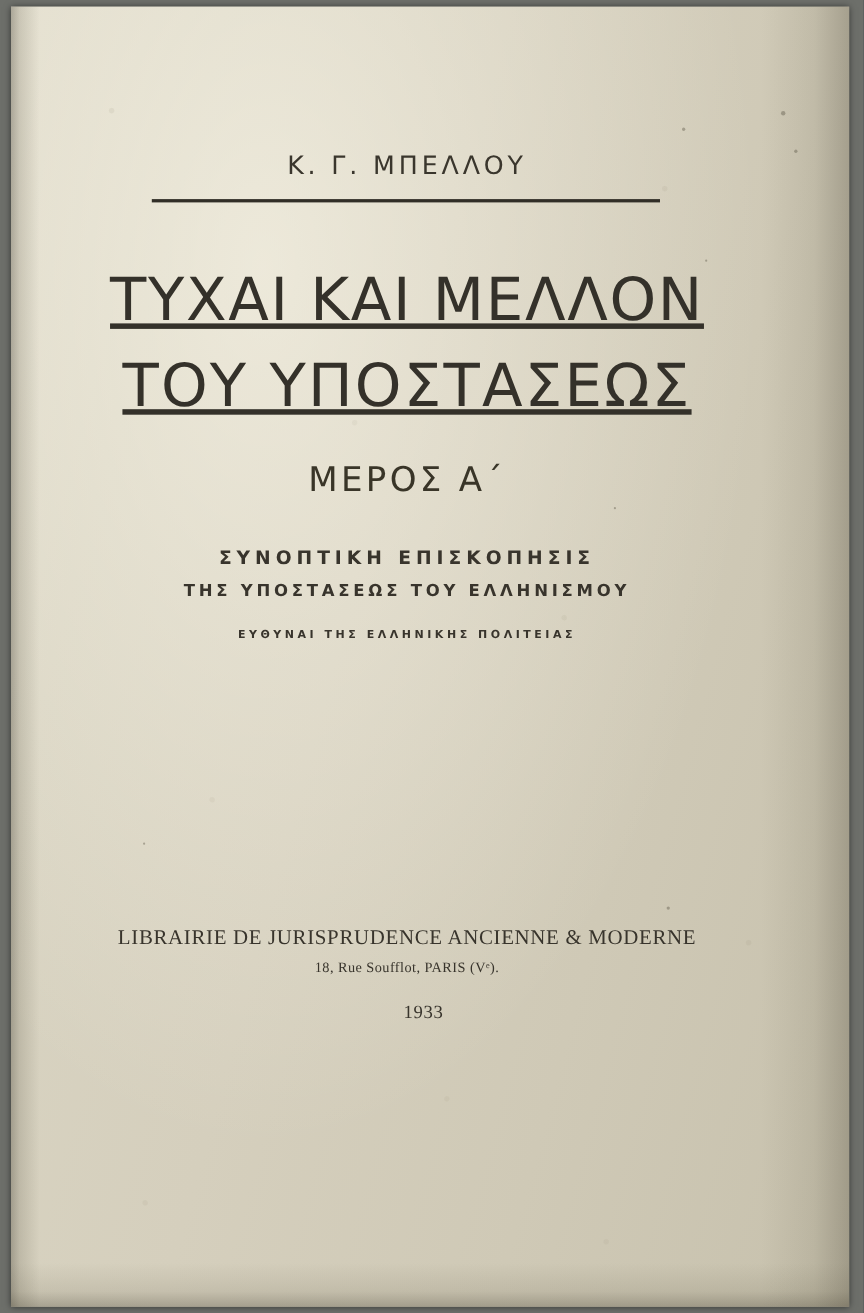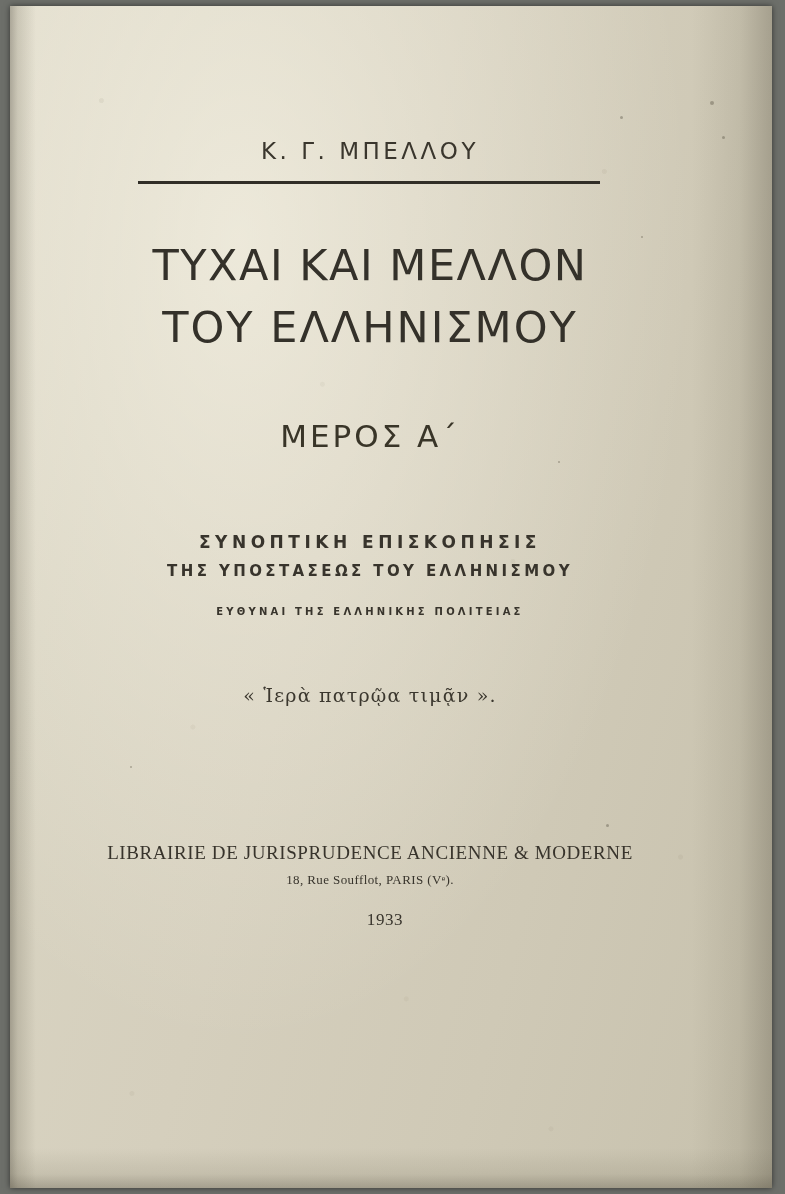--- a/index.html
+++ b/index.html
@@ -116,45 +116,45 @@
     width: 462px;
     height: 3px;
     background: #312e27;
   }
 
   .title {
     position: absolute;
     top: 228px;
     width: 100%;
     font-family: "DejaVu Sans", sans-serif;
-    font-size: 43px;
+    font-size: 54px;
     font-weight: 400;
     letter-spacing: 1.5px;
     line-height: 1.45;
     color: #34312a;
+    text-decoration: underline;
   }
   .title .line2 { letter-spacing: 2px; }
 
   .part {
     position: absolute;
     top: 412px;
     width: 100%;
     font-family: "DejaVu Sans", sans-serif;
     font-size: 31px;
     letter-spacing: 3px;
     color: #393528;
   }
 
   .subtitle {
     position: absolute;
     top: 492px;
     width: 100%;
     font-family: "DejaVu Sans", sans-serif;
     color: #38342c;
-    margin-top: 34px;
   }
   .sub1 {
     font-size: 17px;
     letter-spacing: 4.5px;
     font-weight: 700;
   }
   .sub2 {
     margin-top: 10px;
     font-size: 15px;
     letter-spacing: 3.4px;
@@ -226,32 +226,31 @@
     <div class="speck" style="left:712px; top:130px; width:3px; height:3px;"></div>
 
     <div class="content">
 
       <div class="author">Κ. Γ. ΜΠΕΛΛΟΥ</div>
 
       <div class="rule"></div>
 
       <div class="title">
         <div class="line1">ΤΥΧΑΙ ΚΑΙ ΜΕΛΛΟΝ</div>
-        <div class="line2">ΤΟΥ  ΕΛΛΗΝΙΣΜΟΥ</div>
+        <div class="line2">ΤΟΥ  ΥΠΟΣΤΑΣΕΩΣ</div>
       </div>
 
       <div class="part">ΜΕΡΟΣ Α΄</div>
 
       <div class="subtitle">
         <div class="sub1">ΣΥΝΟΠΤΙΚΗ ΕΠΙΣΚΟΠΗΣΙΣ</div>
         <div class="sub2">ΤΗΣ ΥΠΟΣΤΑΣΕΩΣ ΤΟΥ ΕΛΛΗΝΙΣΜΟΥ</div>
         <div class="sub3">ΕΥΘΥΝΑΙ ΤΗΣ ΕΛΛΗΝΙΚΗΣ ΠΟΛΙΤΕΙΑΣ</div>
       </div>
 
-      <div class="motto">« Ἱερὰ πατρῷα τιμᾷν ».</div>
 
       <div class="imprint">
         <div class="imp1">LIBRAIRIE DE JURISPRUDENCE ANCIENNE &amp; MODERNE</div>
         <div class="imp2">18, Rue Soufflot, PARIS (Vᵉ).</div>
         <div class="imp3">1933</div>
       </div>
 
     </div>
   </div>
 </div>

